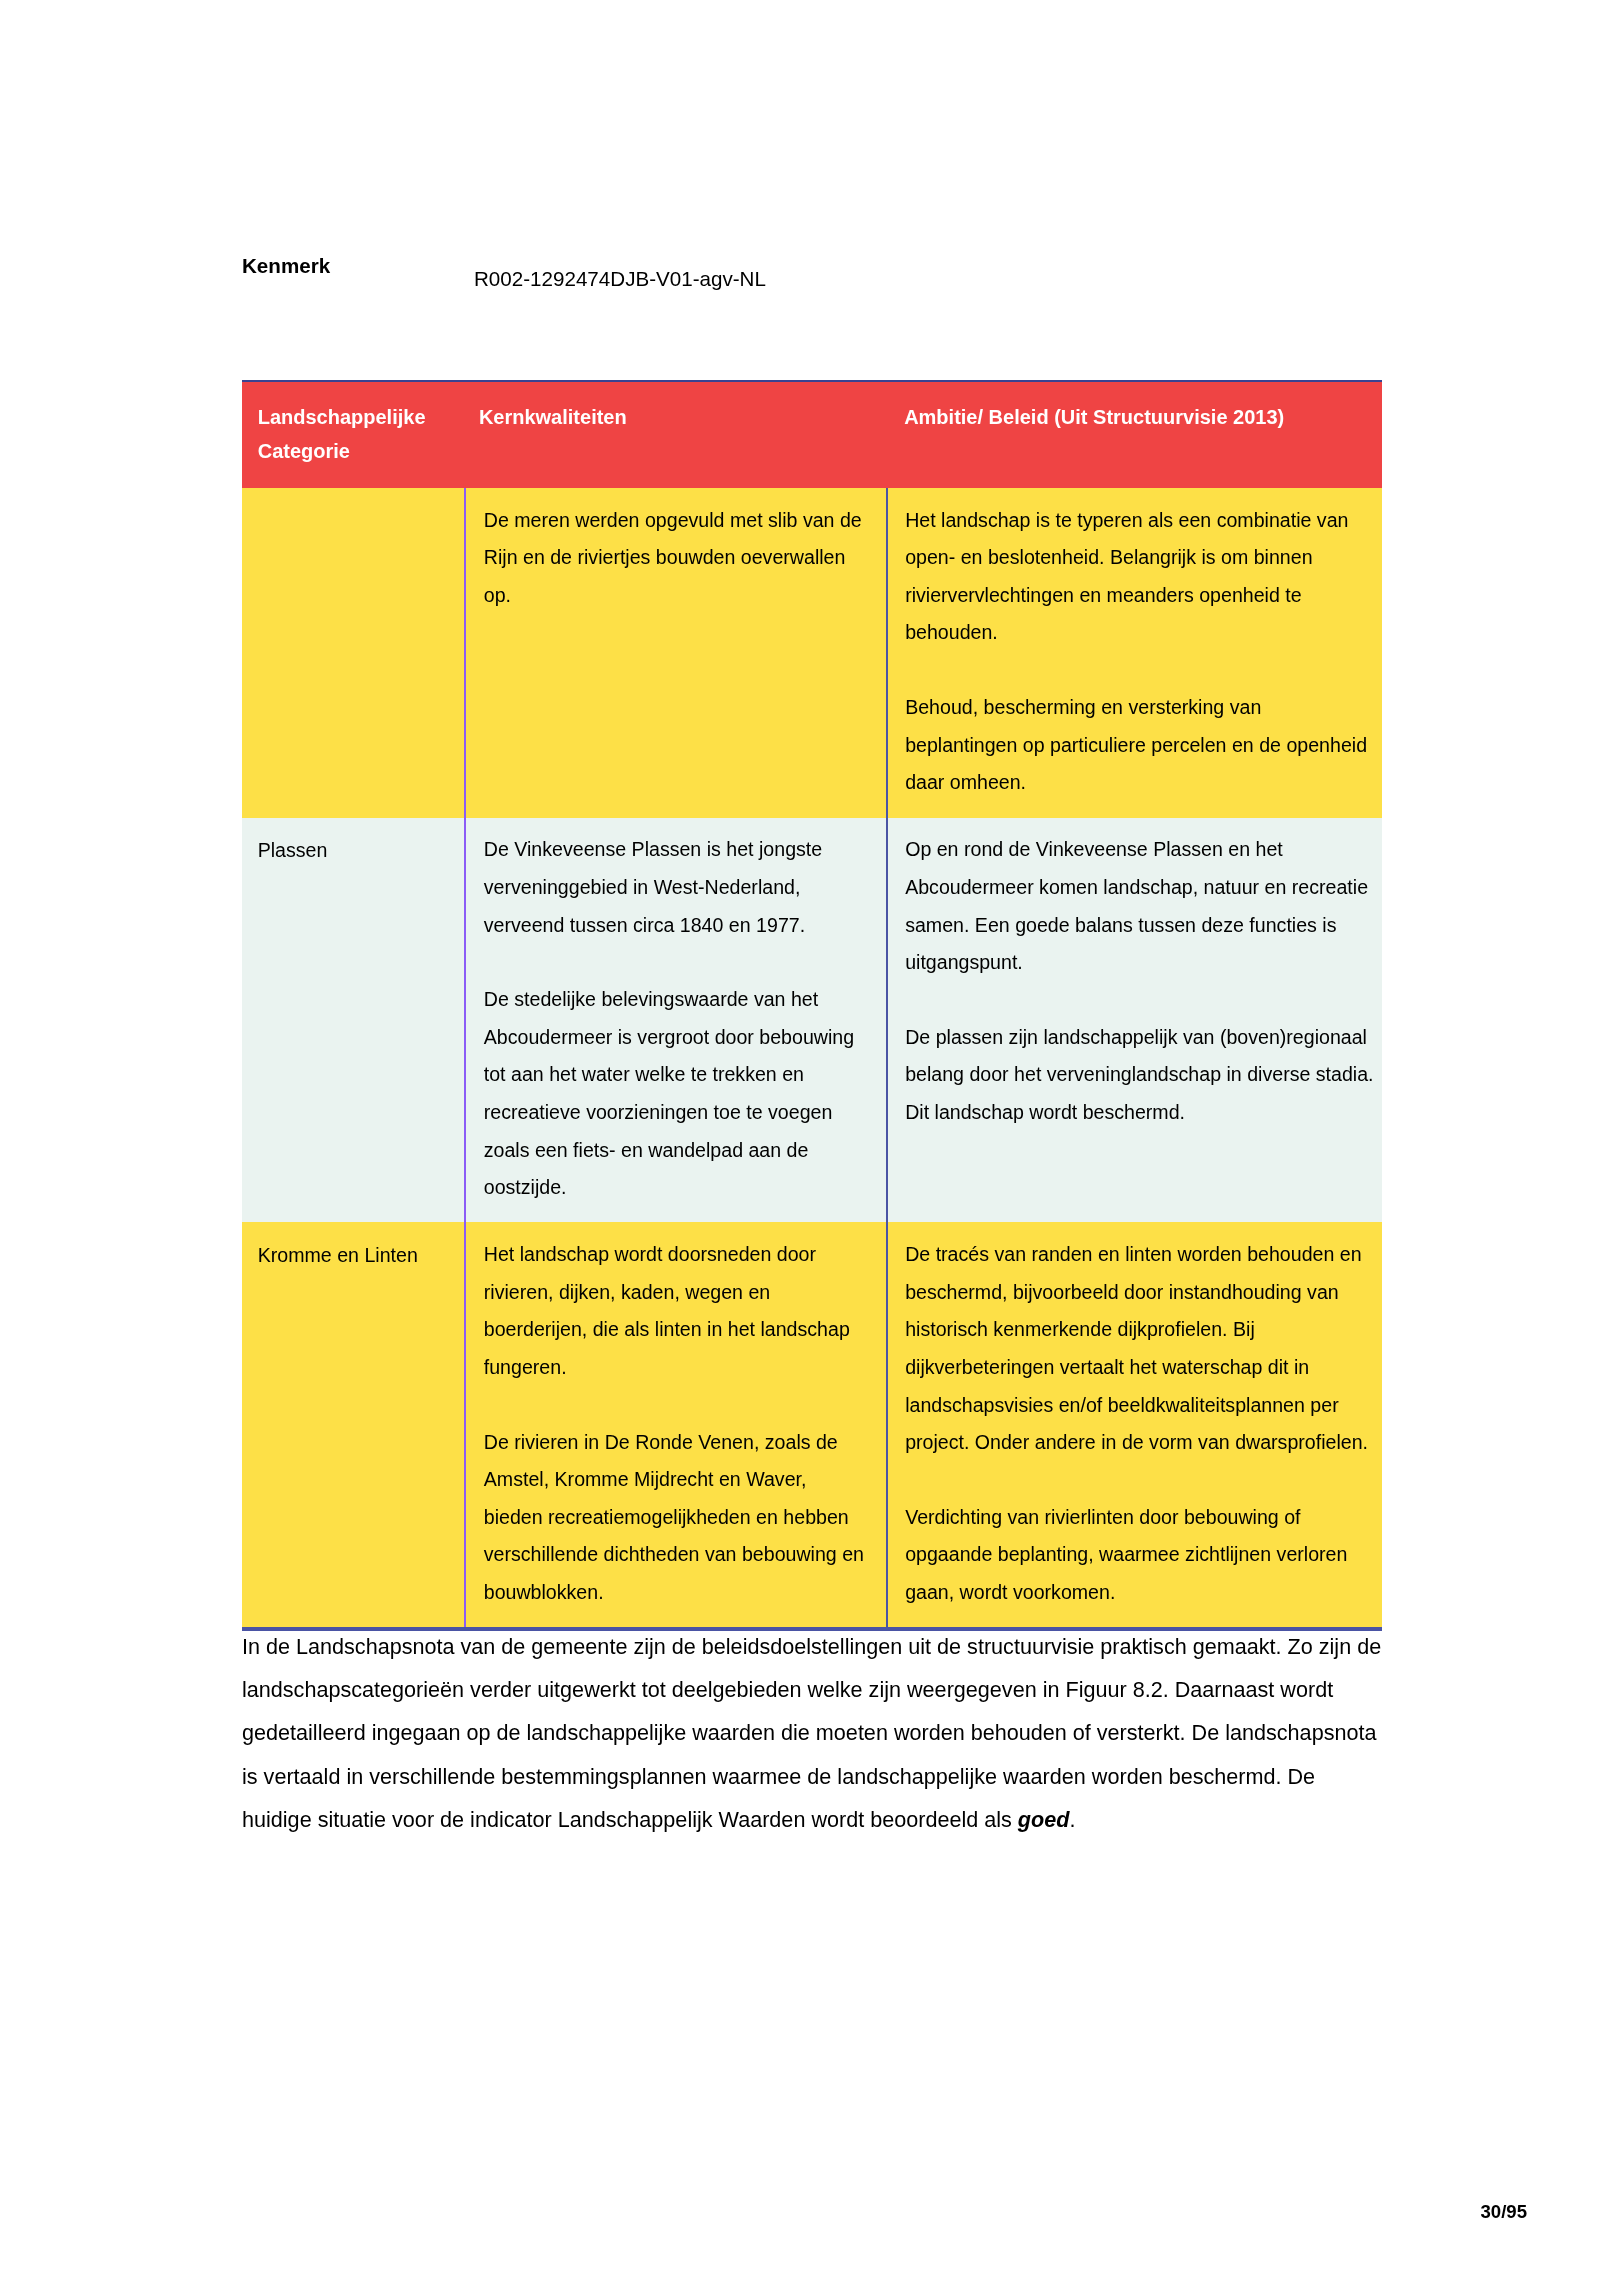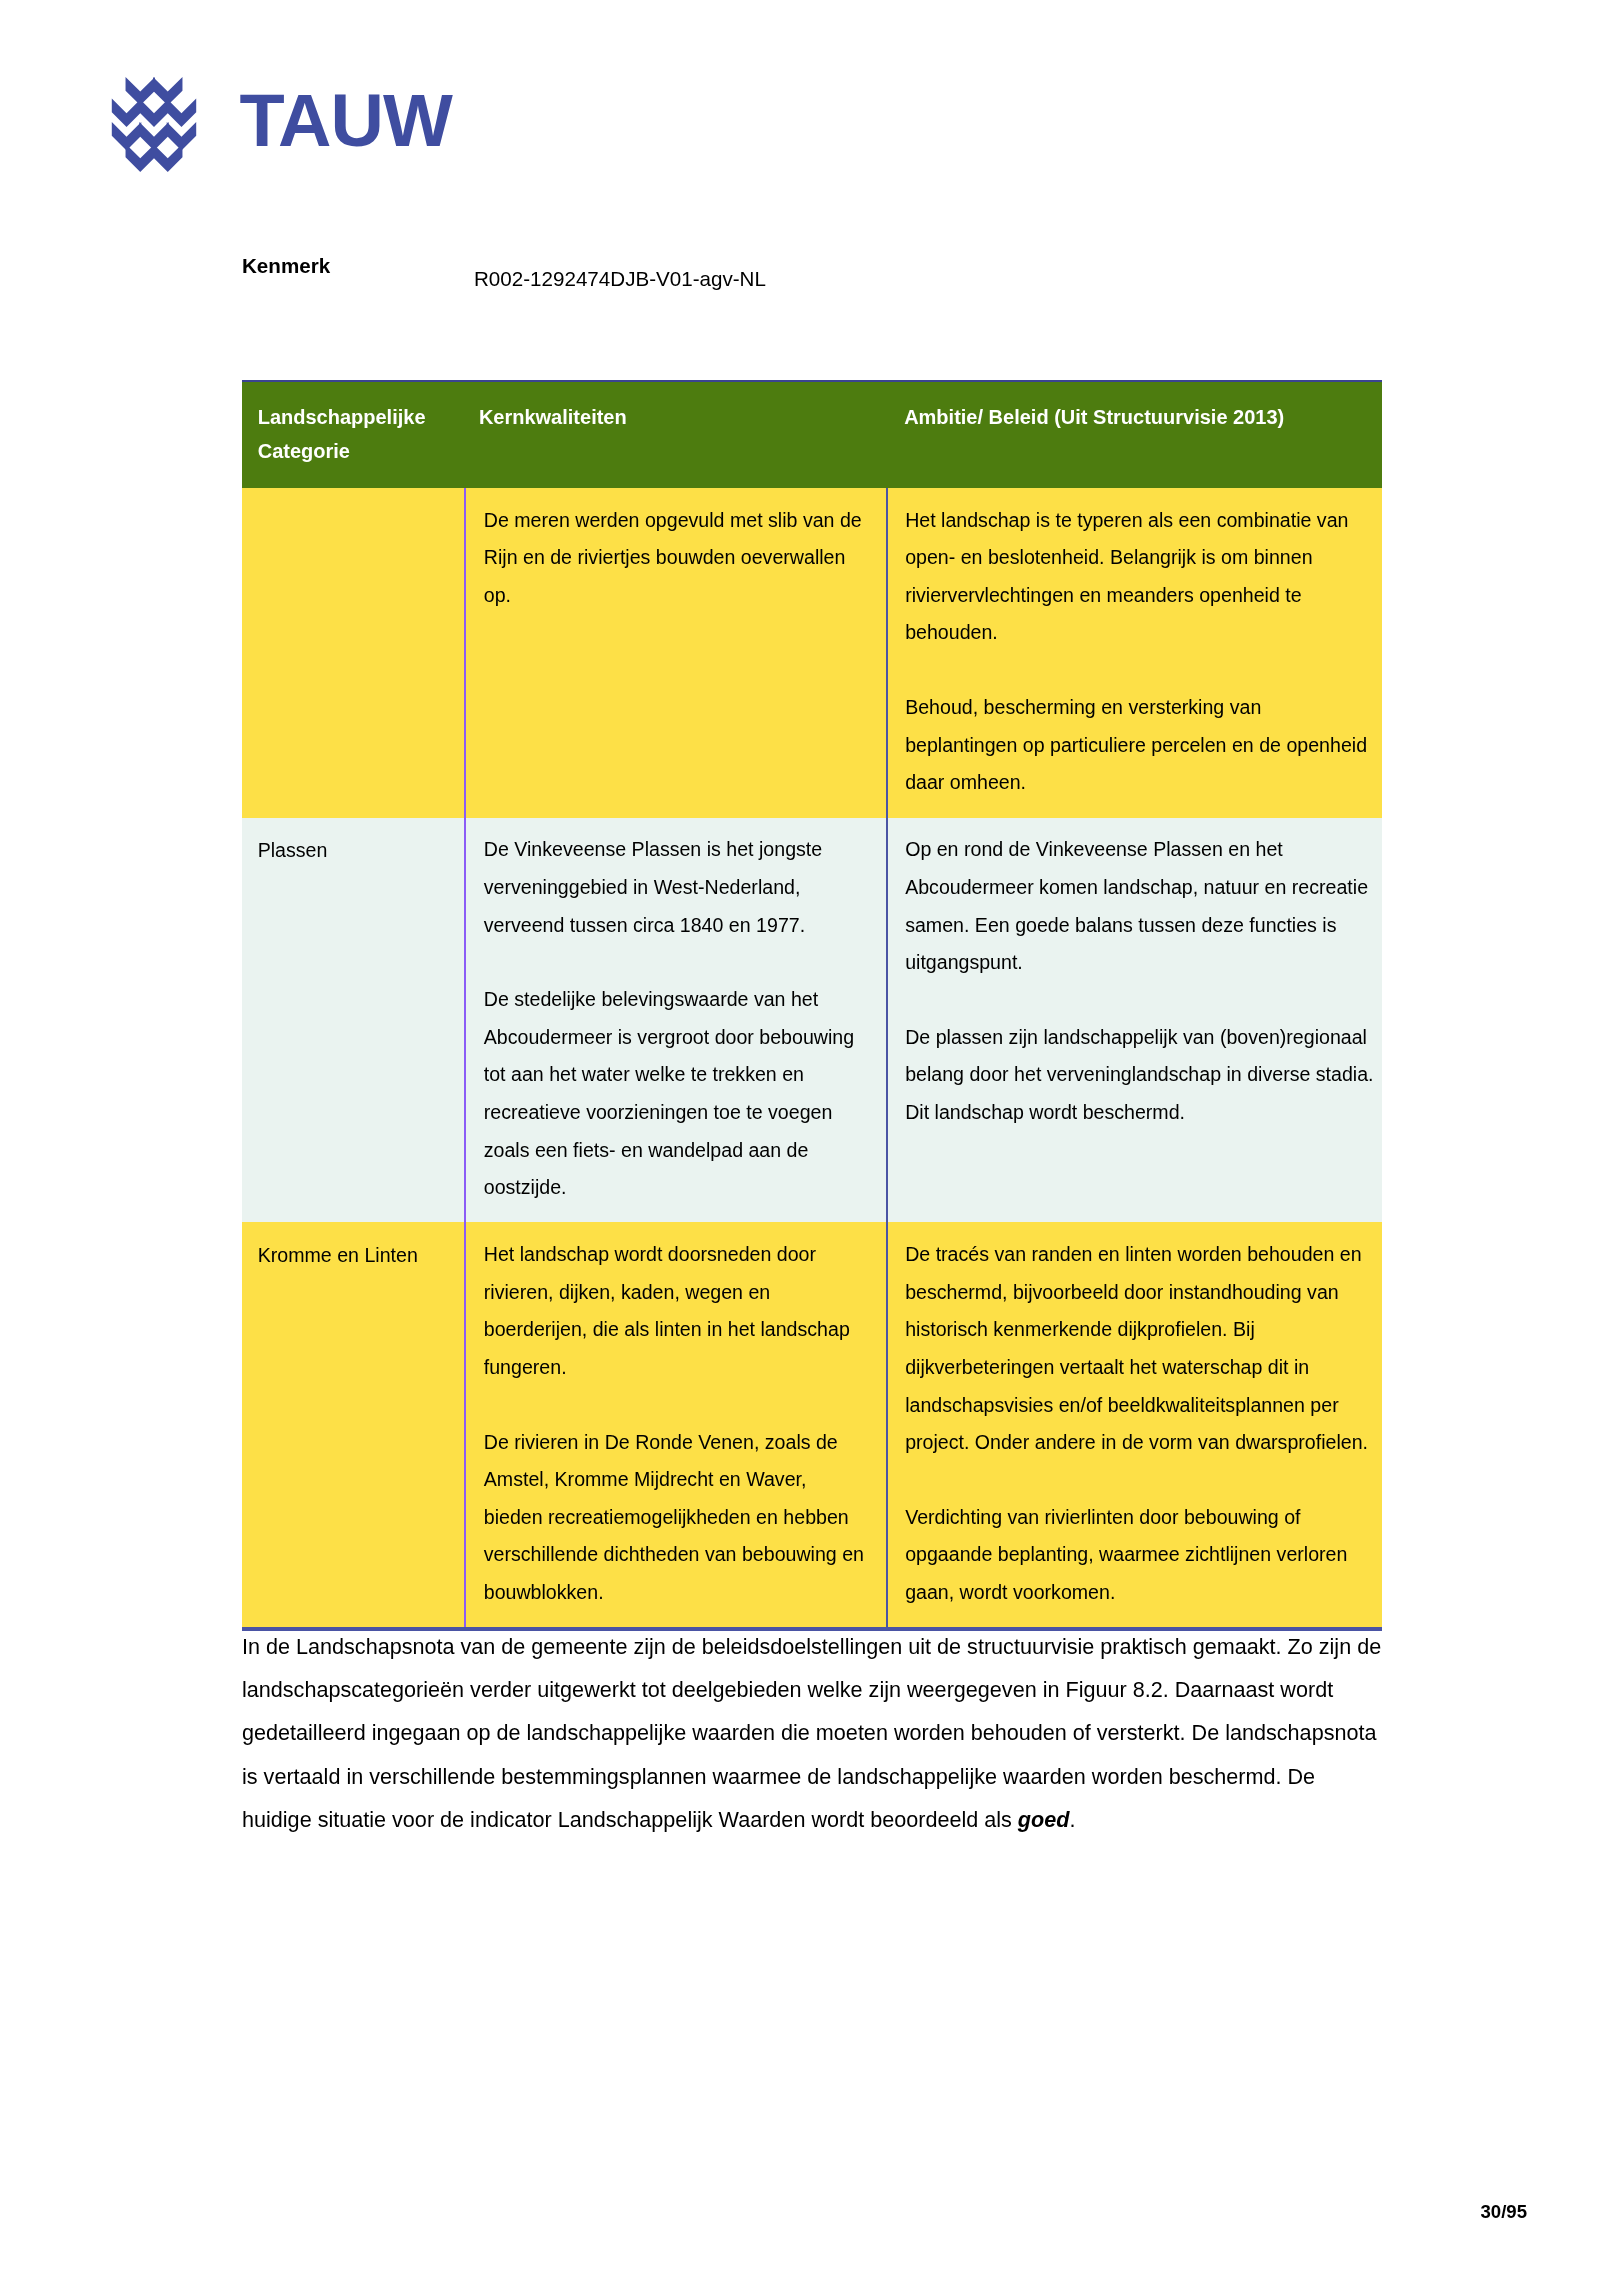--- a/index.html
+++ b/index.html
@@ -65,21 +65,21 @@
     width: 100%;
     border-collapse: collapse;
     table-layout: fixed;
     font-size: 19.6px;
   }
   table.landschap col.c1 { width: 223px; }
   table.landschap col.c2 { width: 421px; }
   table.landschap col.c3 { width: 495px; }
 
   thead th {
-    background: #4d7c0f;
+    background: #ef4444;
     color: #ffffff;
     font-weight: bold;
     text-align: left;
     vertical-align: top;
     padding: 17.6px 13.7px 19.6px 13.7px;
     font-size: 20px;
     line-height: 1.72;
     border-top: 2.9px solid #3a4391;
   }
   thead th.h1 { padding-left: 15.7px; }
@@ -126,41 +126,20 @@
     font-size: 18.6px;
     font-weight: bold;
     text-align: center;
   }
 </style>
 </head>
 <body>
 
 <div class="page">
 
-  <div class="logo-block">
-    <svg class="logo-mark" viewBox="0 0 118 108" aria-hidden="true">
-      <g fill="#3f4da0">
-
-        <path d="M30 6 L45 21 L60 6 L60 20 L45 35 L30 20 Z"></path>
-        <path d="M58 6 L73 21 L88 6 L88 20 L73 35 L58 20 Z"></path>
-
-        <path d="M16 28 L31 43 L46 28 L46 42 L31 57 L16 42 Z"></path>
-        <path d="M44 28 L59 43 L74 28 L74 42 L59 57 L44 42 Z"></path>
-        <path d="M72 28 L87 43 L102 28 L102 42 L87 57 L72 42 Z"></path>
-
-        <path d="M16 52 L31 67 L46 52 L46 66 L31 81 L16 66 Z"></path>
-        <path d="M44 52 L59 67 L74 52 L74 66 L59 81 L44 66 Z"></path>
-        <path d="M72 52 L87 67 L102 52 L102 66 L87 81 L72 66 Z"></path>
-
-        <path d="M30 74 L45 89 L60 74 L60 88 L45 103 L30 88 Z"></path>
-        <path d="M58 74 L73 89 L88 74 L88 88 L73 103 L58 88 Z"></path>
-      </g>
-    </svg>
-    <div class="logo-word">TAUW</div>
-  </div>
 
   <div class="kenmerk-row">
     <div class="kenmerk-label">Kenmerk</div>
     <div class="kenmerk-value">R002-1292474DJB-V01-agv-NL</div>
   </div>
 
   <div class="tbl-wrap">
     <table class="landschap">
       <colgroup>
         <col class="c1">

